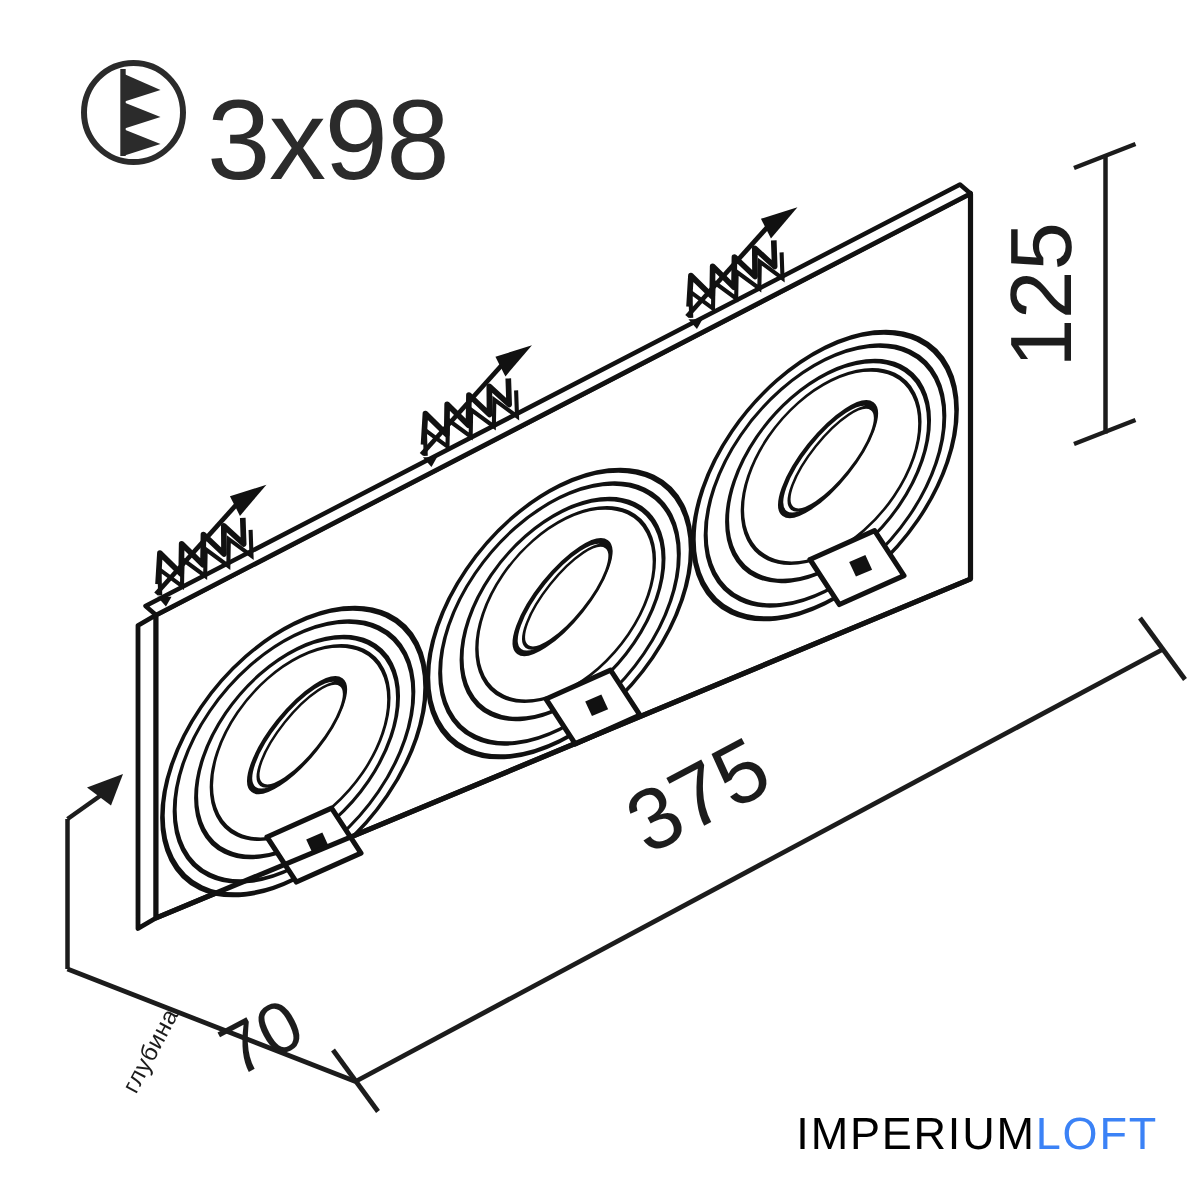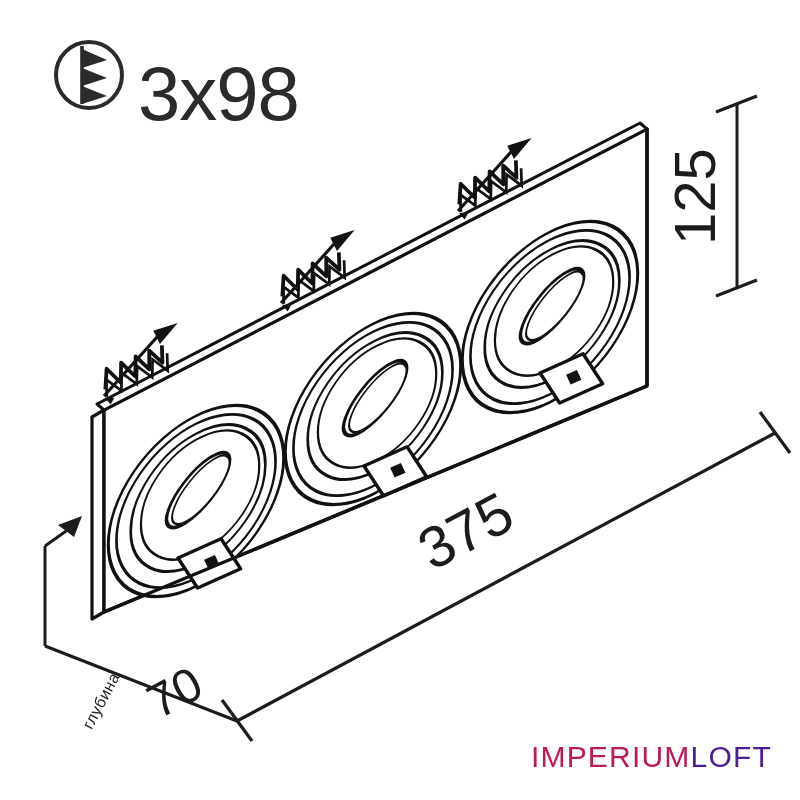--- a/index.html
+++ b/index.html
@@ -51,22 +51,22 @@
   
   .logo {
     position: absolute;
     right: 28px; bottom: 28px;
     font-size: 30px;
     font-weight: 300;
     letter-spacing: 1.2px;
     line-height: 1;
     white-space: nowrap;
   }
-  .logo .a { color: #be185d; }
-  .logo .b { color: #4c1d95; }
+  .logo .a { color: #000000; }
+  .logo .b { color: #3b82f6; }
 
   
   .dim {
     position: absolute;
     font-weight: 400;
     color: #1c1c1c;
     white-space: nowrap;
     transform-origin: 50% 50%;
   }
   .dim-125 { left: 646px; top: 163px; font-size: 58px; transform: rotate(-90deg); }

